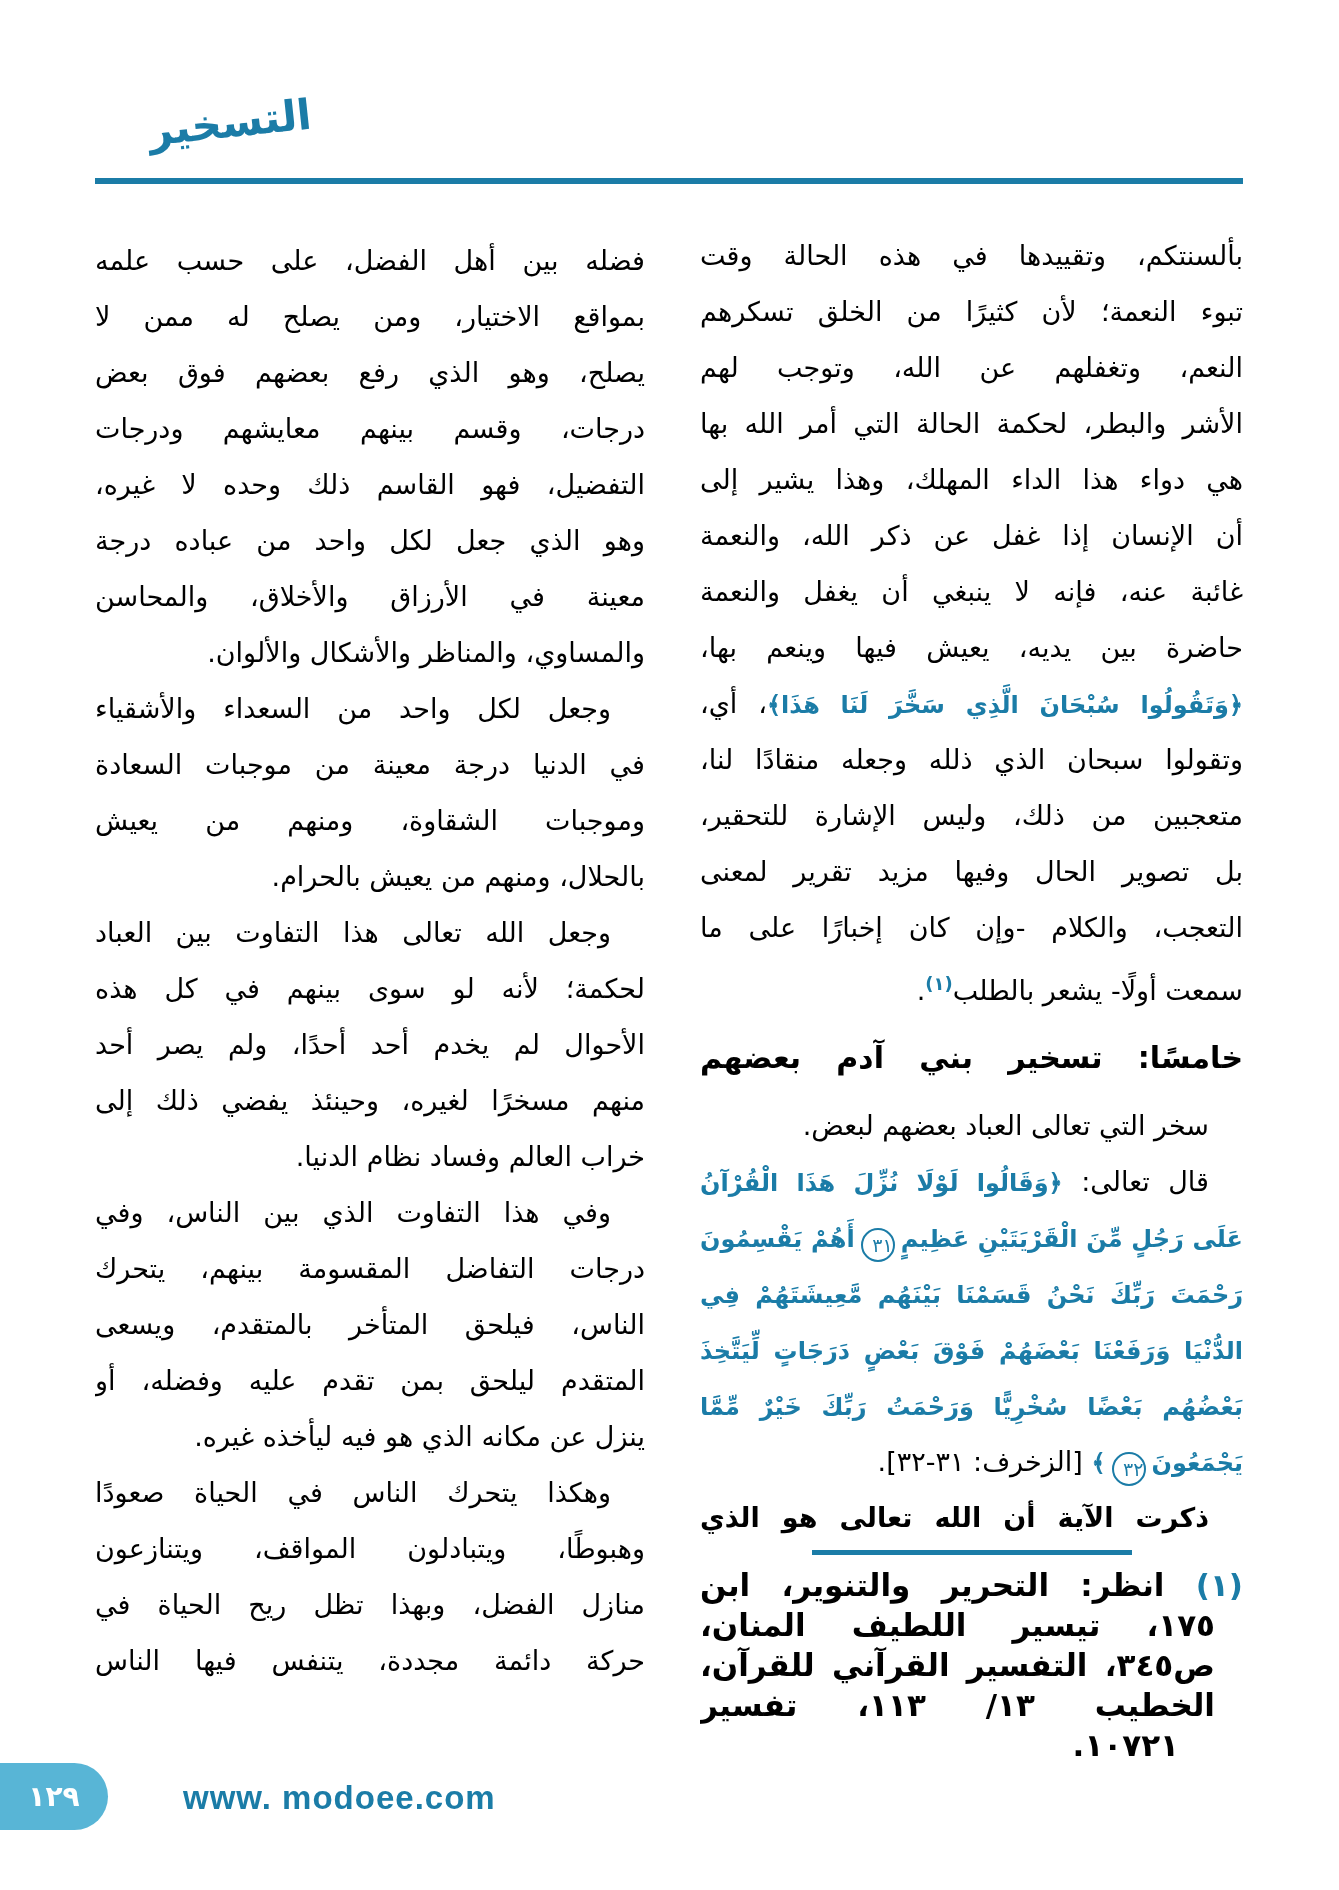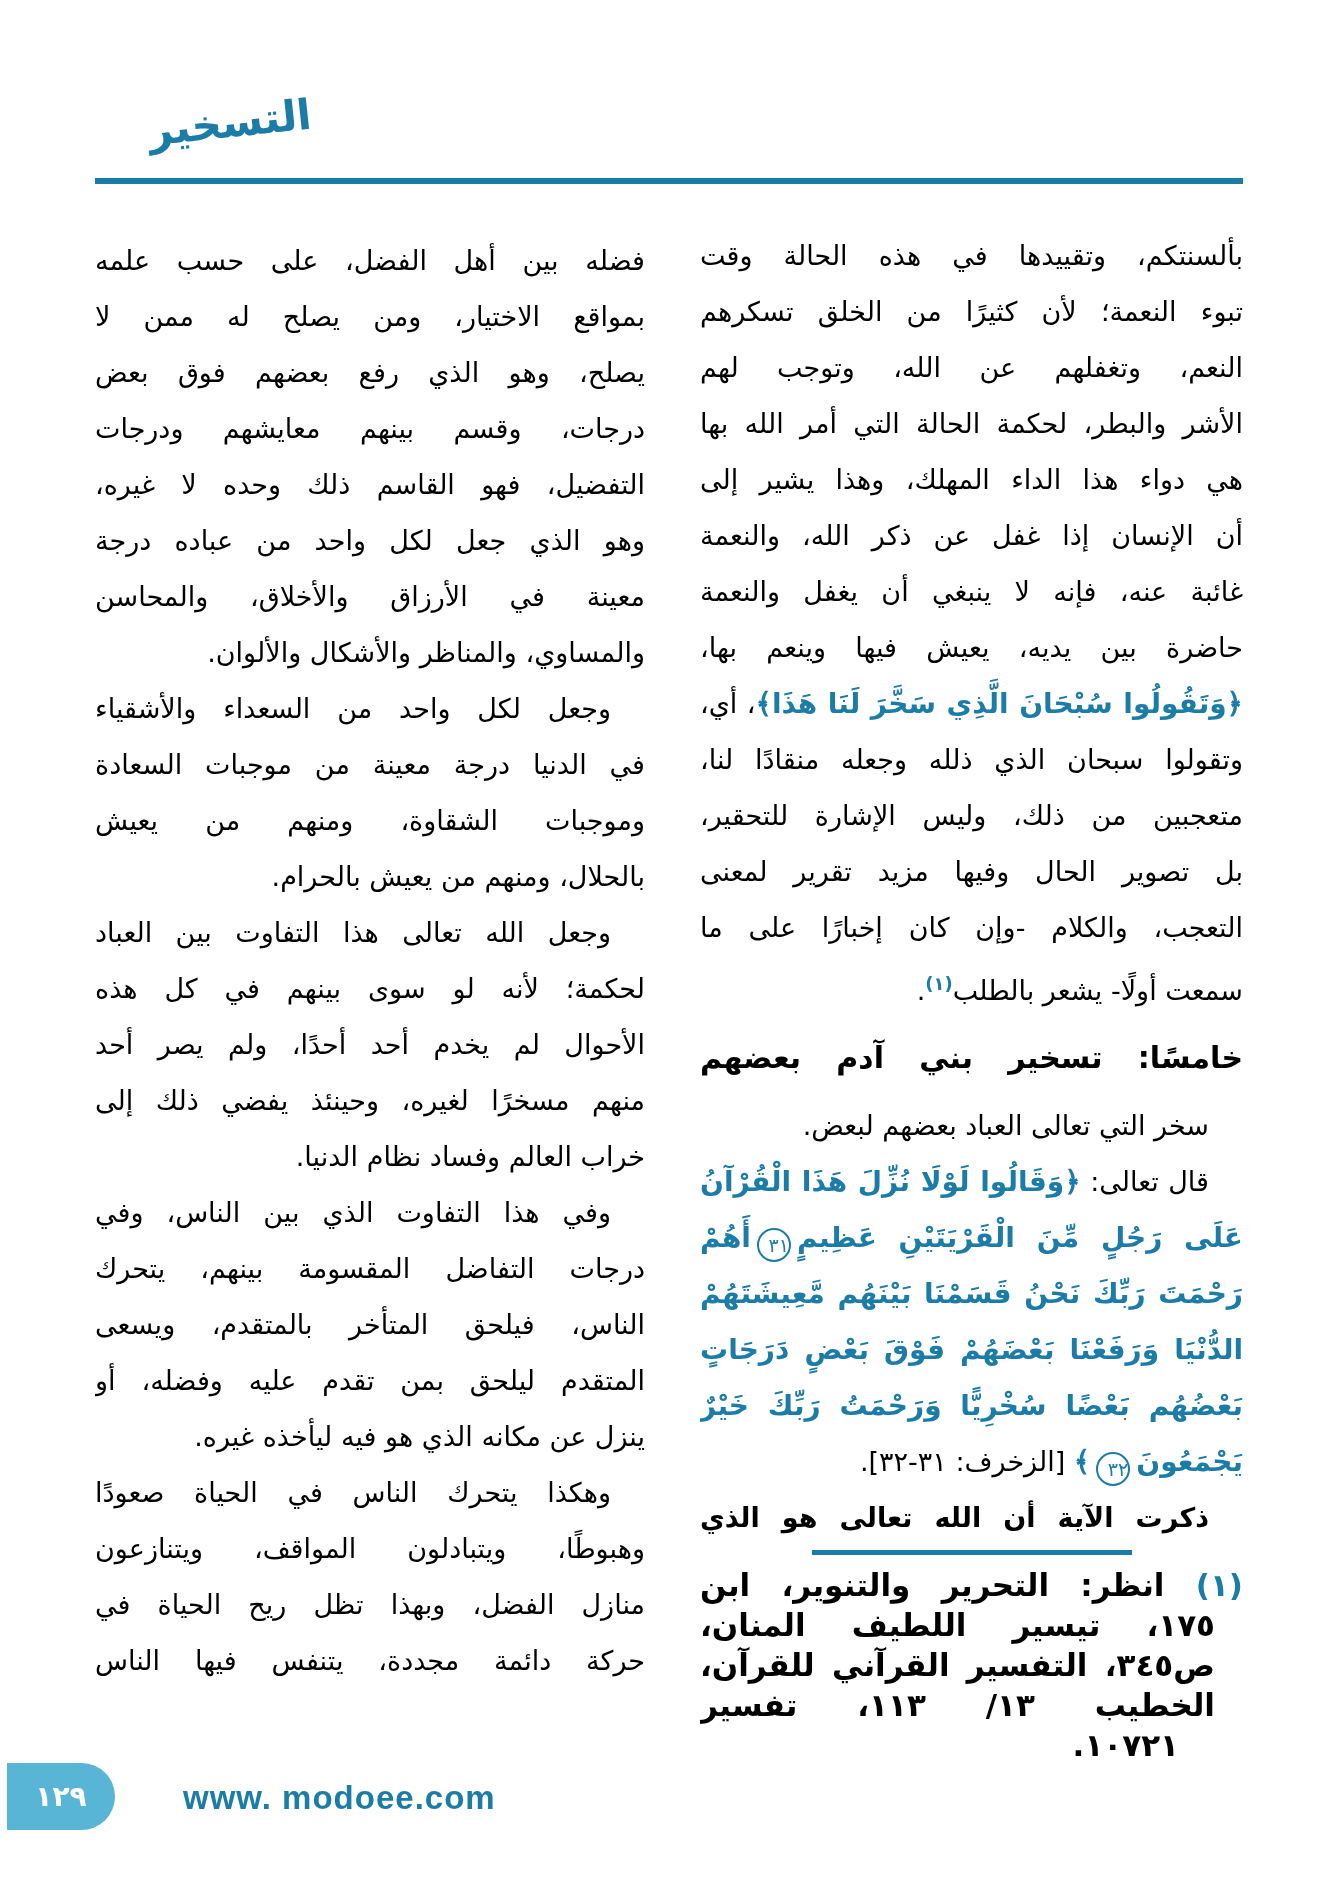--- a/index.html
+++ b/index.html
@@ -36,21 +36,21 @@
   }
   .line.end{text-align-last:right;padding-left:46px;}
   .line.indent{padding-right:34px;}
   .line.lead{font-weight:bold;}
   .line.heading{
     color:var(--accent);font-weight:bold;font-size:30px;
     margin:18px 0 12px 0;
   }
   .seg-text{color:#000;}
   .seg-teal{color:var(--accent);}
-  .seg-quran{color:var(--accent);font-weight:bold;font-size:28px;}
+  .seg-quran{color:var(--accent);font-weight:bold;font-size:24px;}
   .seg-fnref{color:var(--accent);font-size:18px;vertical-align:10px;font-weight:bold;}
   .seg-ayah{
     display:inline-block;color:var(--accent);
     border:2px solid var(--accent);border-radius:50%;
     width:34px;height:34px;line-height:30px;
     text-align:center;font-size:19px;font-weight:normal;
     vertical-align:-5px;margin:0 6px;
     box-sizing:border-box;
   }
   
@@ -62,21 +62,21 @@
   .fn .line.cont{padding-right:28px;}
   .fn .line.end{padding-right:64px;padding-left:0;text-align-last:right;}
   
   .badge{
     position:absolute;left:0;top:1763px;
     width:108px;height:67px;
     background:var(--badge);
     border-radius:0 34px 34px 0;
     color:var(--badgeText);
     font-size:28px;font-weight:bold;
-    display:flex;align-items:center;justify-content:center;margin-left:7px;
+    display:flex;align-items:center;justify-content:center;
   }
   .site{
     position:absolute;left:158px;top:1779px;
     direction:ltr;
     color:var(--accent);
     font-family:"Liberation Sans","DejaVu Sans",sans-serif;
     font-size:33px;font-weight:bold;letter-spacing:1px;margin-left:25px;
   }
 </style>
 </head>

